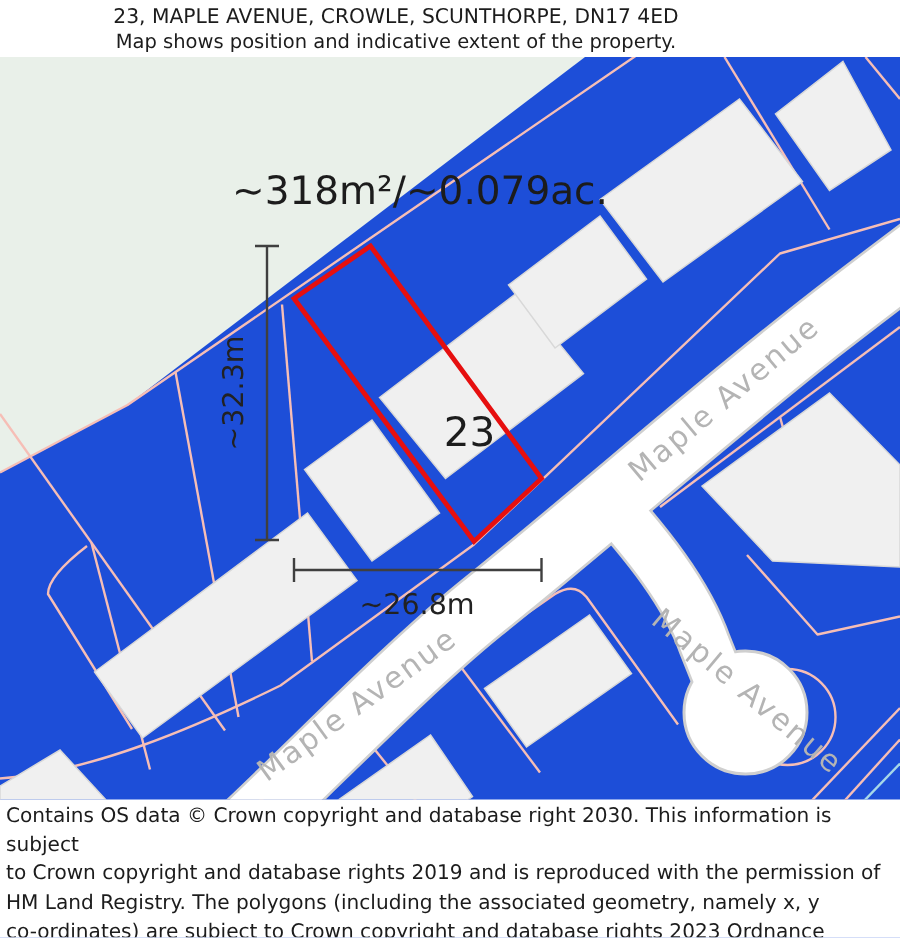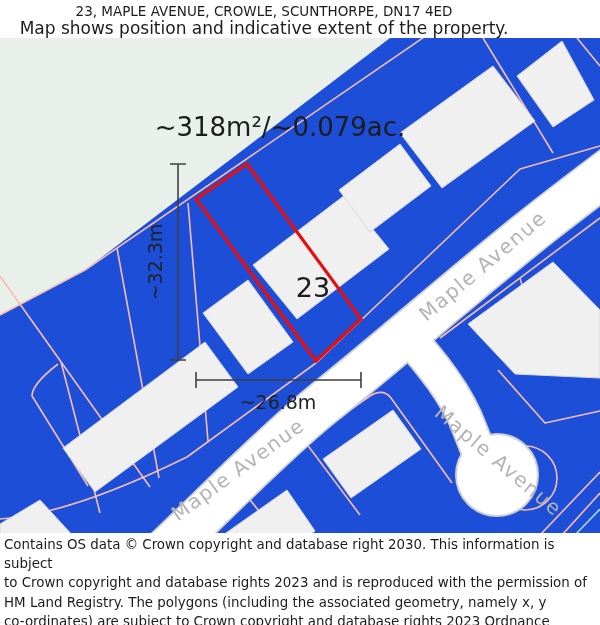--- a/index.html
+++ b/index.html
@@ -1,20 +1,20 @@
 <!DOCTYPE html>
 <html><head>
 <meta charset="utf-8">
 <style>
   html,body{margin:0;padding:0;background:#ffffff;}
   #stage{position:relative;width:600px;height:625px;background:#ffffff;overflow:hidden;
          font-family:"DejaVu Sans","Liberation Sans",sans-serif;}
   #header{position:absolute;top:0;left:0;width:528px;height:38px;text-align:center;color:#1c1c1c;}
   #header .t1{font-size:13.5px;line-height:17px;padding-top:3px;}
-  #header .t2{font-size:17px;line-height:17px;}
+  #header .t2{font-size:13px;line-height:17px;}
   #map{position:absolute;top:38px;left:0;width:600px;height:495px;background:#1d4ed8;}
   #map svg{display:block;}
   #footer{position:absolute;top:533px;left:0;width:592px;padding:2px 4px 0 4px;
           color:#1c1c1c;font-size:13.4px;line-height:19.2px;text-align:left;}
   
   .green{fill:#e9f0e9;stroke:none;}
   .pink{stroke:#f6beb6;stroke-width:1.6;fill:none;stroke-linejoin:round;}
   .cyan{stroke:#a6d7e8;stroke-width:1.6;fill:none;}
   .bldg{fill:#f0f0f0;stroke:#d8d8d8;stroke-width:1;}
   .road-casing{stroke:#cfcfcf;fill:none;}
@@ -100,19 +100,19 @@
       <text class="lbl-dim" transform="translate(162,224) rotate(-90)" text-anchor="middle">~32.3m</text>
       <text class="lbl-dim" x="278" y="371" text-anchor="middle">~26.8m</text>
       <text class="lbl-street" transform="translate(242,437) rotate(-36)" text-anchor="middle">Maple Avenue</text>
       <text class="lbl-street" transform="translate(487,233) rotate(-40)" text-anchor="middle">Maple Avenue</text>
       <text class="lbl-street" transform="translate(494,428) rotate(40)" text-anchor="middle">Maple Avenue</text>
     </svg>
   </div>
 
   <div id="footer">
     <div>Contains OS data © Crown copyright and database right 2030. This information is subject</div>
-    <div>to Crown copyright and database rights 2023 and is reproduced with the permission of</div>
+    <div>to Crown copyright and database rights 2019 and is reproduced with the permission of</div>
     <div>HM Land Registry. The polygons (including the associated geometry, namely x, y</div>
     <div>co-ordinates) are subject to Crown copyright and database rights 2023 Ordnance Survey</div>
 
   </div>
 
 </div>
 
 </body></html>

